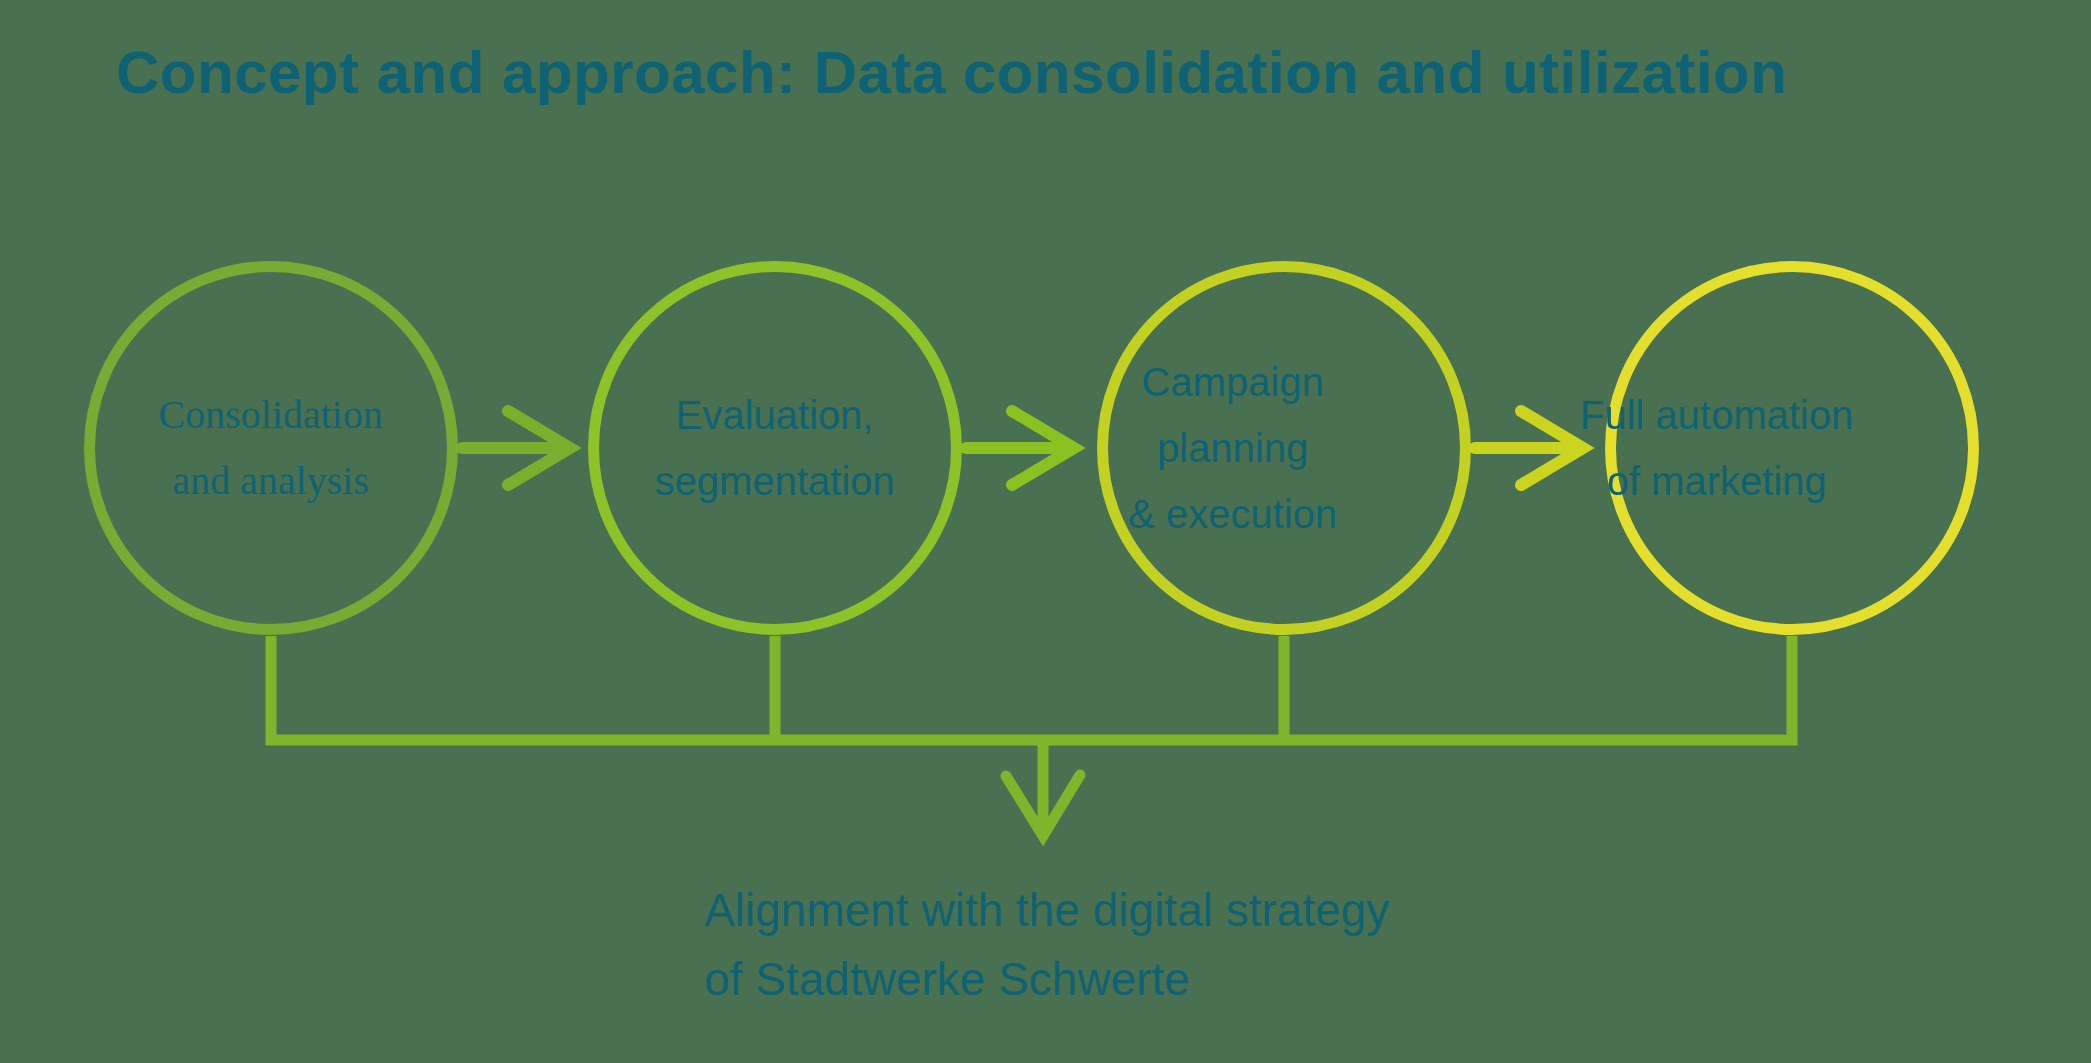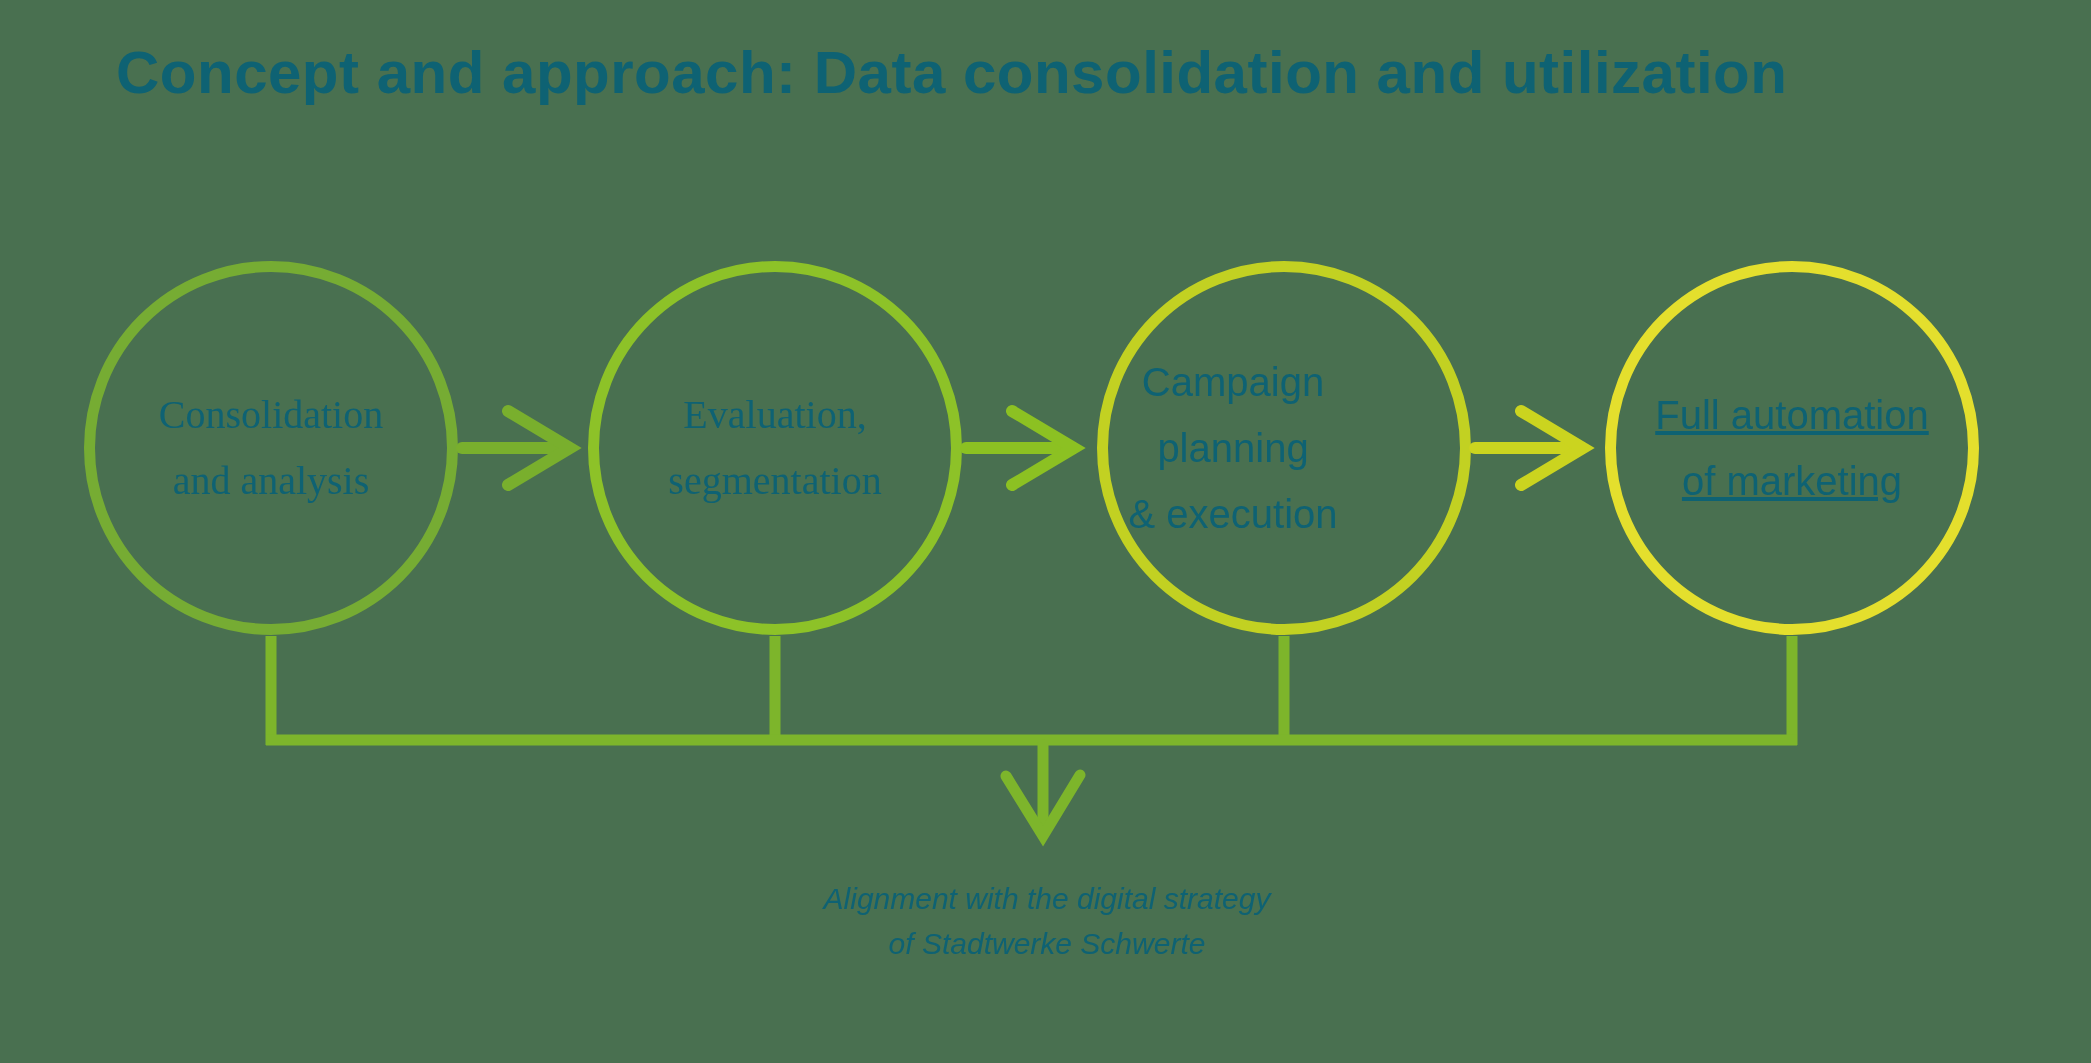--- a/index.html
+++ b/index.html
@@ -38,34 +38,32 @@
     display: flex;
     align-items: center;
     justify-content: center;
     text-align: center;
     font-size: 40px;
     line-height: 1.65;
     color: var(--teal, #0E6273);
     white-space: pre-line;
   }
   .circle-label.c1 { left: 84px; font-family: Liberation Serif, serif; }
-  .circle-label.c2 { left: 588px; font-family: Liberation Serif, serif; }
+  .circle-label.c2 { left: 588px; }
   .circle-label.c3 { left: 1046px; }
-  .circle-label.c4 { left: 1605px; text-decoration: underline; }
+  .circle-label.c4 { left: 1530px; }
   .caption {
     position: absolute;
     left: 1047px;
     top: 876px;
     transform: translateX(-50%);
-    text-align: center;
-    font-size: 30px;
+    font-size: 46px;
     line-height: 1.5;
     color: var(--teal, #0E6273);
     white-space: pre-line;
-    font-style: italic;
   }
 </style>
 </head>
 <body>
 
 <h1 class="title">Concept and approach: Data consolidation and utilization</h1>
 
 <svg class="layer" viewBox="0 0 2091 1063">
 
   <g fill="none" stroke-width="11" stroke="#7DB52B">

